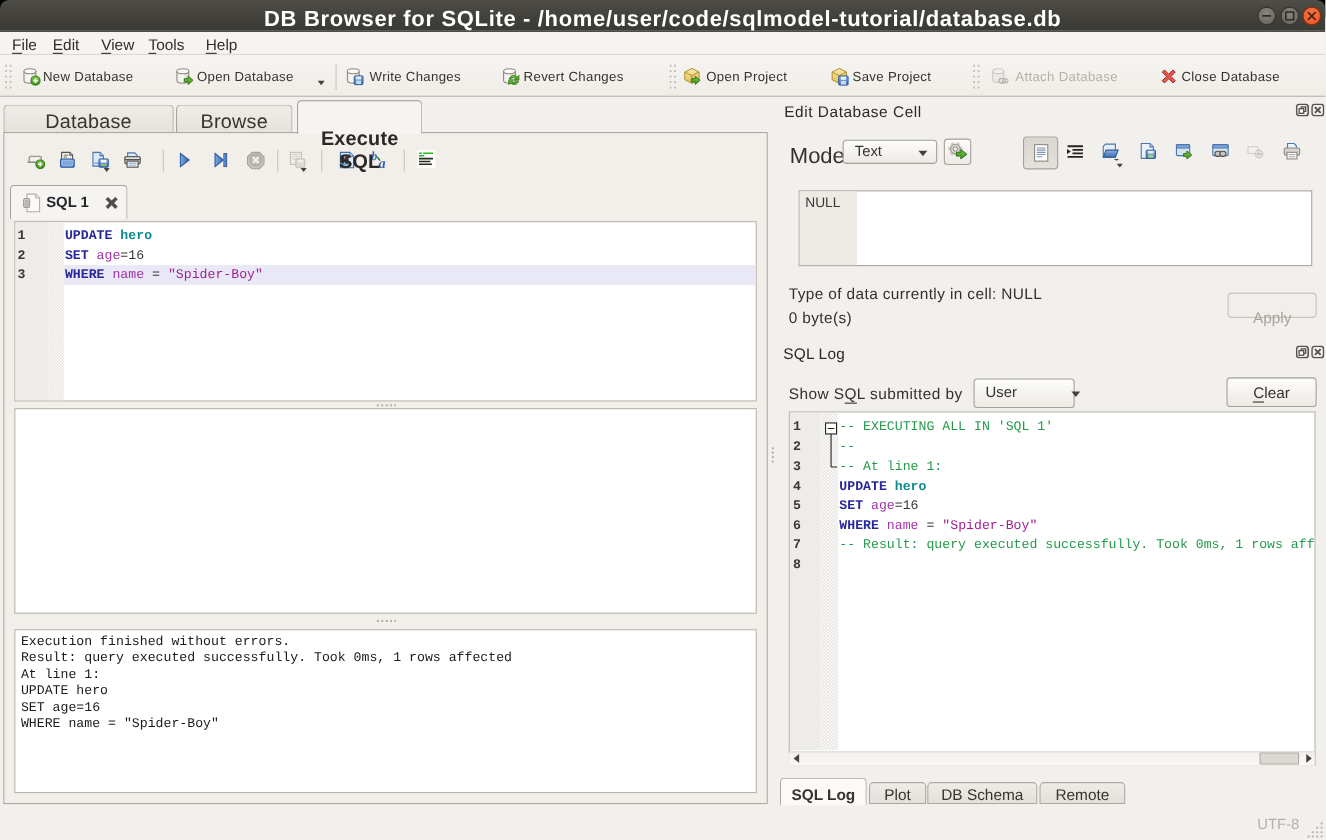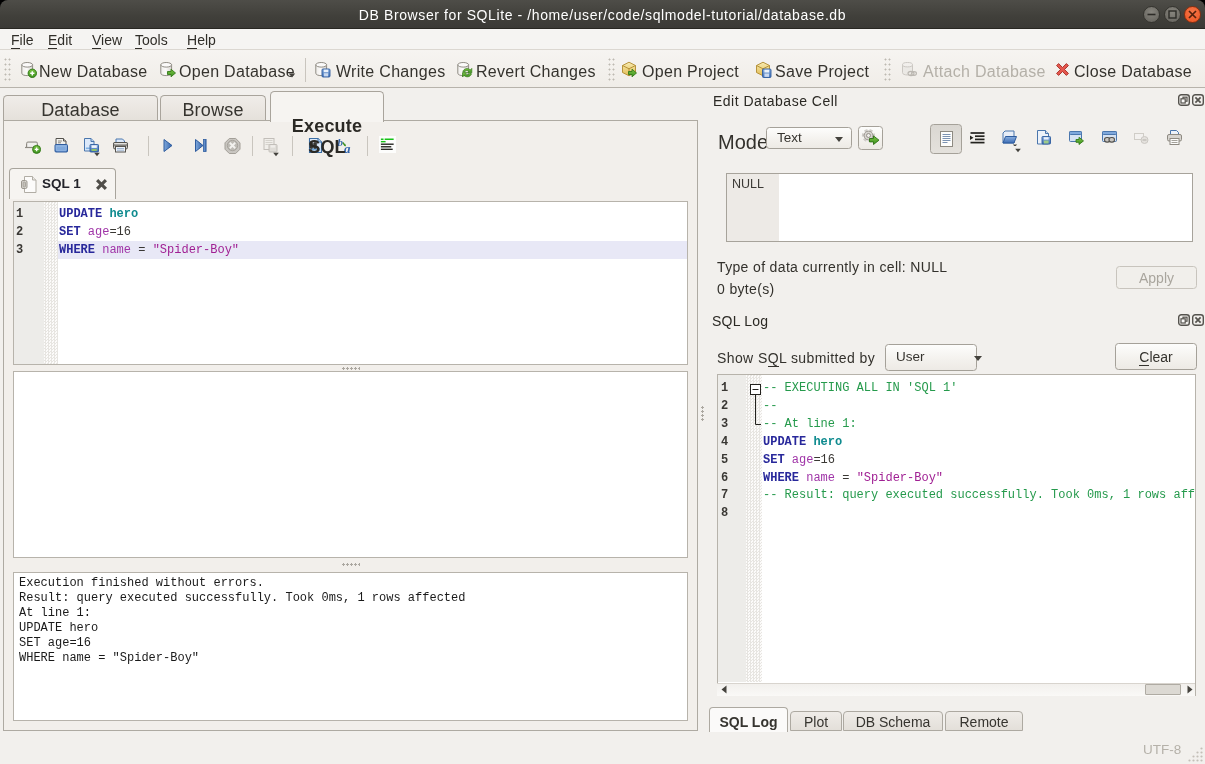--- a/index.html
+++ b/index.html
@@ -1,31 +1,31 @@
 <!DOCTYPE html>
 <html><head><meta charset="utf-8">
 <style>
 html,body{margin:0;padding:0;width:1205px;height:764px;overflow:hidden}
 body{position:relative;background:#F2F0ED;font-family:"Liberation Sans",sans-serif;color:#3A3834;-webkit-font-smoothing:antialiased}
 .abs{position:absolute}
 
 #blacktop{left:0;top:0;width:1205px;height:16px;background:#000}
 #titlebar{left:0;top:0;width:1205px;height:29px;background:linear-gradient(#4e4d48,#403f3a 60%,#3b3a36);border-radius:8px 8px 0 0;border-bottom:1px solid #282722;box-sizing:border-box}
-#title{width:100%;text-align:center;top:7px;font-size:14px;font-weight:normal;color:#fff;letter-spacing:.6px}
+#title{width:100%;text-align:center;top:7px;font-size:20px;font-weight:bold;color:#fff;letter-spacing:.6px}
 .winbtn{top:6px;width:17px;height:17px;border-radius:50%;box-sizing:border-box}
 .winbtn svg{position:absolute;left:0;top:0}
 
 #menubar{left:0;top:29px;width:1205px;height:21px;background:#F5F4F2;border-bottom:1px solid #DBD7D1;box-sizing:border-box}
 .menuitem{top:32px;font-size:14px;color:#302E29}
 .menuitem u{text-decoration:none;border-bottom:1.5px solid #302E29;padding-bottom:0px}
 
 #toolbar{left:0;top:50px;width:1205px;height:38px;background:linear-gradient(#F6F4F1,#F0EDE8);border-bottom:1px solid #B7B3AB;box-sizing:border-box}
 .grip{top:58px;width:7px;height:25px;background-image:radial-gradient(circle at 1.5px 1.5px,#bdb9b1 .9px,rgba(0,0,0,0) 1.1px);background-size:4px 5px}
 .tbsep{top:58px;width:1px;height:24px;background:#C9C5BE}
-.tblabel{top:63px;font-size:16px;letter-spacing:.3px;color:#35332E}
+.tblabel{top:63px;font-size:12px;letter-spacing:.3px;color:#35332E}
 .tblabel.dis{color:#B4B0A8}
 .ticon{top:61px;width:17px;height:17px}
 
 .tab{box-sizing:border-box;border:1px solid #A9A49C;border-bottom:none;border-radius:4.5px 4.5px 0 0;font-size:18px;letter-spacing:.2px;text-align:center;color:#36342F}
 .tab.inactive{top:95px;height:25px;background:linear-gradient(#F0EDE9,#E5E1DB);padding-top:4px}
 .tab.active{top:91px;height:31px;background:#F6F4F1;font-weight:bold;padding-top:24px;color:#2B2925;z-index:2}
 
 #page{left:3px;top:120px;width:695px;height:611px;background:#F2EFEB;border:1px solid #AEAAA2;box-sizing:border-box}
 
 .sicon{width:17px;height:17px}
@@ -368,21 +368,21 @@
  <rect x="1.5" y="5.5" width="14" height="6.5" rx="1.5" fill="#D7D4CF" stroke="#8E8A82"></rect>
  <rect x="4" y="9.5" width="9" height="6" fill="#FDFDFC" stroke="#8E8A82"></rect>
  <path d="M5.5 11.5 h6 M5.5 13.5 h6" stroke="#A5A29B" stroke-width="1"></path>
 </svg>
 <div class="abs" style="left:726px;top:173px;width:467px;height:69px;background:#fff;border:1px solid #A7A39B;box-sizing:border-box">
   <div class="abs" style="left:0;top:0;width:52px;height:67px;background:#EDEAE6"></div>
   <div class="abs" style="left:5px;top:3px;font-size:12.5px;color:#3B3935">NULL</div>
 </div>
 <div class="abs dockhdr" style="left:717px;top:259px;font-size:14px;letter-spacing:.35px">Type of data currently in cell: NULL</div>
 <div class="abs dockhdr" style="left:717px;top:281px;font-size:14px;letter-spacing:.35px">0 byte(s)</div>
-<div class="abs btn dis" style="left:1116px;top:266px;width:81px;height:23px;padding-top:3px">Apply</div>
+<div class="abs btn dis" style="left:1116px;top:266px;width:81px;height:23px;padding-top:14px">Apply</div>
 <div class="abs dockhdr" style="left:712px;top:313px;font-size:14px;letter-spacing:.2px;color:#2B2924">SQL Log</div>
 <svg class="abs" style="left:1178px;top:314px" width="12" height="12">
     <rect x="0.7" y="0.7" width="10.6" height="10.6" rx="2.6" fill="none" stroke="#55534E" stroke-width="1.4"></rect>
     <rect x="5" y="3.2" width="4" height="4" fill="none" stroke="#55534E" stroke-width="1.2"></rect>
     <rect x="3" y="4.8" width="4.2" height="4.2" fill="#FBFAF9" stroke="#55534E" stroke-width="1.2"></rect>
   </svg>
 <svg class="abs" style="left:1192px;top:314px" width="12" height="12">
     <rect x="0.7" y="0.7" width="10.6" height="10.6" rx="2.6" fill="none" stroke="#55534E" stroke-width="1.4"></rect>
     <path d="M3.4 3.4 L8.6 8.6 M8.6 3.4 L3.4 8.6" stroke="#55534E" stroke-width="1.7"></path>
   </svg>

